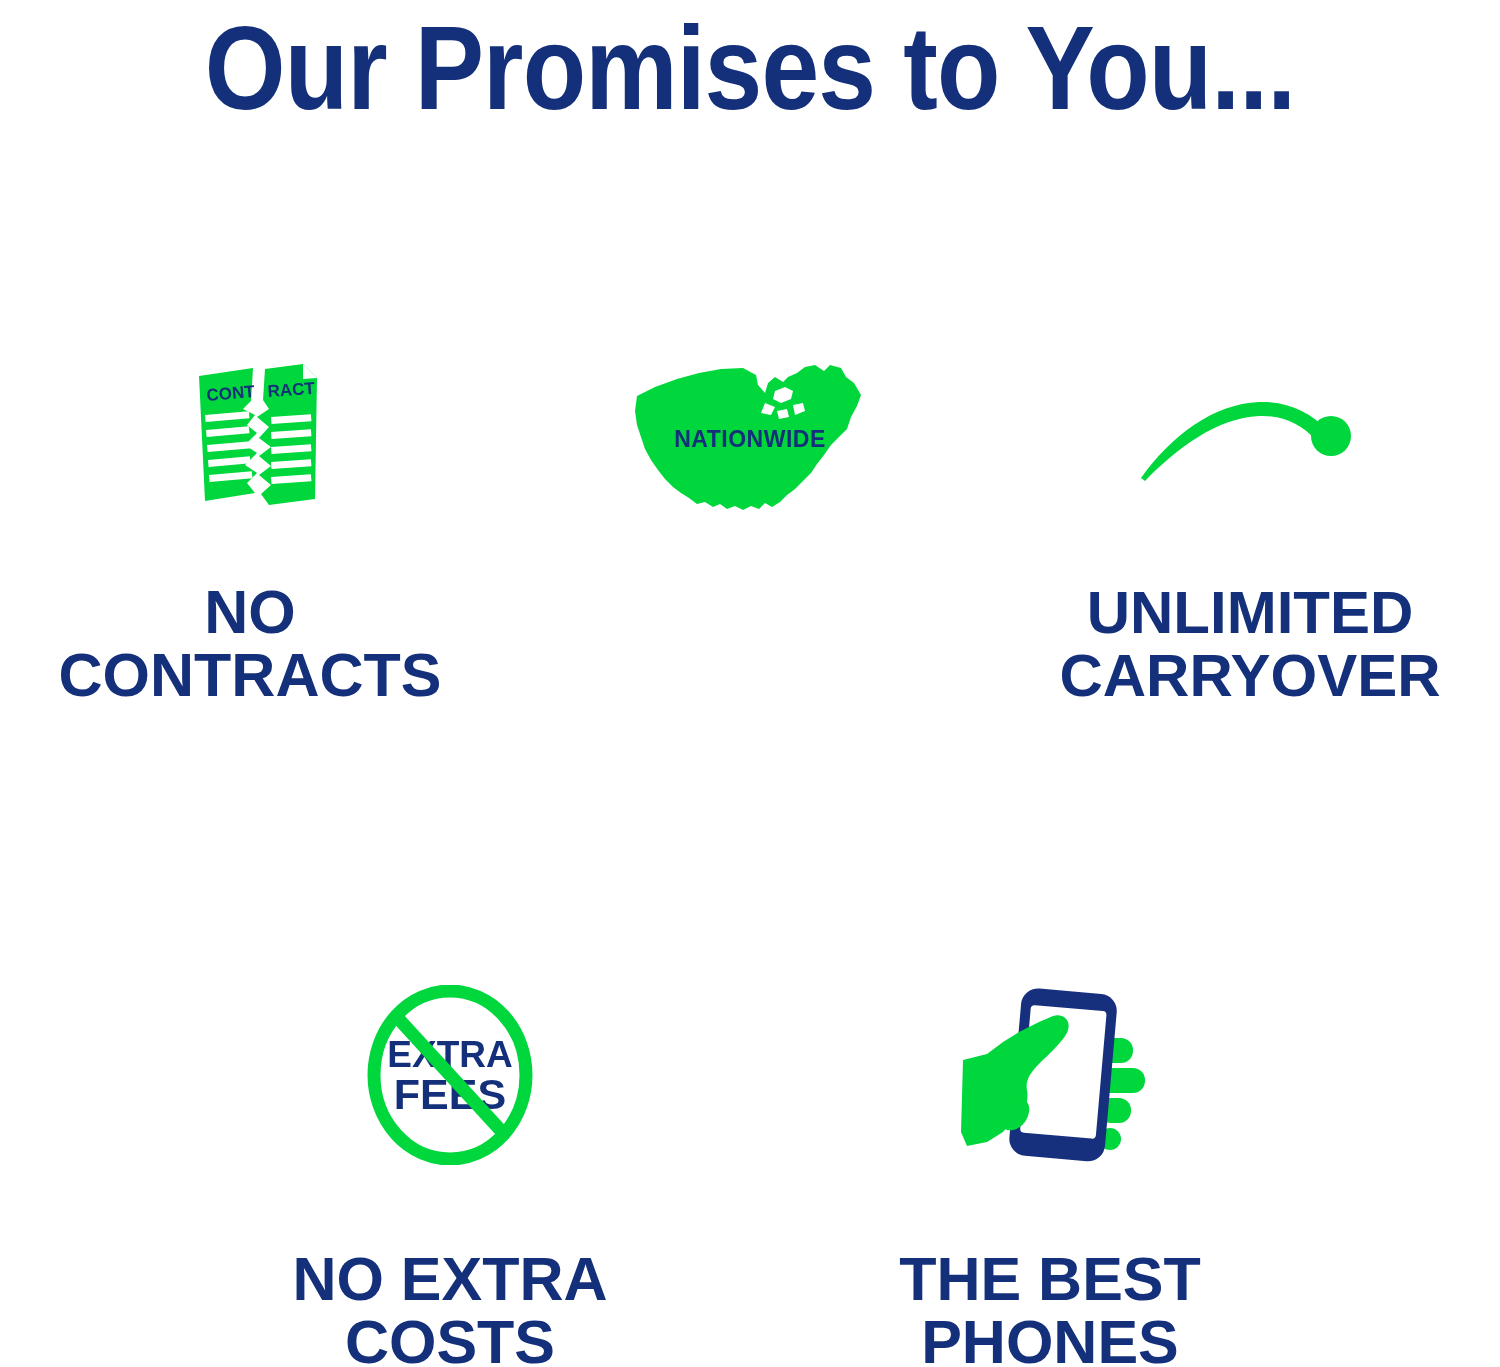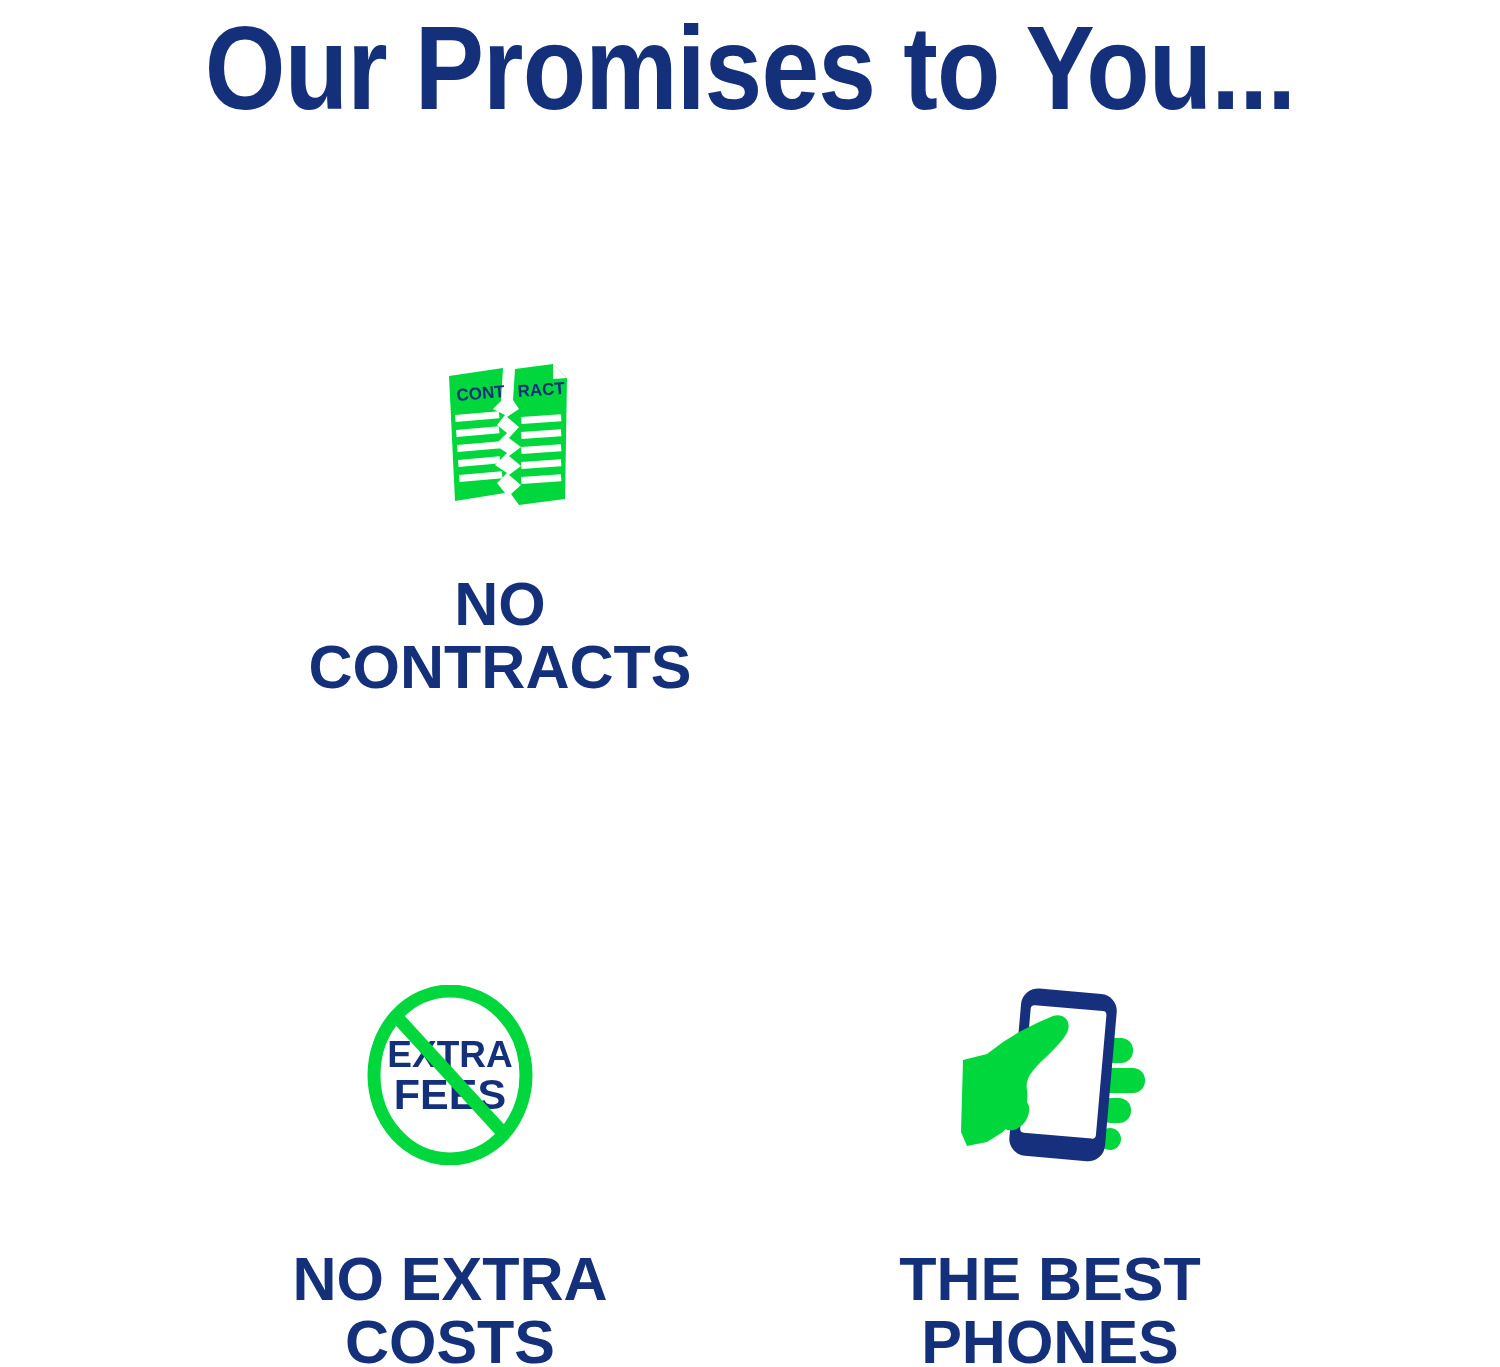--- a/index.html
+++ b/index.html
@@ -58,21 +58,21 @@
   .icon-box {
     height: 215px;
     display: flex;
     align-items: center;
     justify-content: center;
   }
 
   .row-bottom .icon-box { height: 230px; }
 
   .promise-label {
-    margin-top: 28px;
+    margin-top: 36px;
     text-align: center;
     color: #14307a;
     font-family: "Liberation Sans", sans-serif;
     font-weight: bold;
     font-size: 61px;
     line-height: 63px;
     letter-spacing: 0px;
     white-space: pre-line;
   }
 
@@ -114,22 +114,60 @@
 
         <text x="42" y="48" fill="#14307a" font-family="Liberation Sans, sans-serif" font-size="17" font-weight="bold" transform="rotate(-5 42 48)">CONT</text>
         <text x="103" y="44" fill="#14307a" font-family="Liberation Sans, sans-serif" font-size="17" font-weight="bold" transform="rotate(-4 103 44)">RACT</text>
       </svg>
     </div>
     <div class="promise-label">NO
 CONTRACTS</div>
   </div>
 
   <div class="promise-card">
-  </div>
-
+    <div class="icon-box">
+      <svg width="250" height="150" viewBox="0 0 250 150">
+
+        <path fill="#00d73c" d="M12,33 L30,24 L52,16 L74,10 L96,6 L118,5 L131,12 L133,22
+                                 L140,30 L143,20 L150,14 L158,19 L163,14 L172,10 L180,4
+                                 L190,2 L199,8 L205,2 L216,5 L221,14 L229,20 L236,32
+                                 L232,43 L226,54 L222,66 L214,74 L206,82 L199,92
+                                 L192,101 L186,110 L178,118 L170,126 L162,132 L155,139
+                                 L147,144 L140,140 L134,146 L126,143 L118,147 L110,143
+                                 L102,146 L95,141 L88,144 L80,139 L72,141 L64,135
+                                 L56,130 L48,124 L40,116 L33,107 L26,97 L20,86
+                                 L16,74 L12,62 L10,48 Z"></path>
+
+        <path fill="#ffffff" d="M150,28 L160,24 L168,28 L166,36 L156,40 L148,36 Z"></path>
+        <path fill="#ffffff" d="M140,40 L150,44 L146,52 L136,50 Z"></path>
+        <path fill="#ffffff" d="M168,42 L178,40 L180,48 L170,52 Z"></path>
+        <path fill="#ffffff" d="M152,48 L162,46 L164,54 L154,56 Z"></path>
+
+        <text x="125" y="84" fill="#14307a" text-anchor="middle" font-family="Liberation Sans, sans-serif" font-size="23" font-weight="bold" letter-spacing="0.5">NATIONWIDE</text>
+      </svg>
+    </div>
+  </div>
+
+  <div class="promise-card">
+    <div class="icon-box">
+      <svg width="230" height="120" viewBox="0 0 230 120">
+
+        <path fill="#00d73c" d="M6,100
+                 C 36,58 78,26 124,24
+                 C 152,23 175,34 192,52
+                 L 181,62
+                 C 166,46 147,37 124,38
+                 C 82,40 42,70 10,103 Z"></path>
+
+        <circle cx="196" cy="58" r="20" fill="#00d73c"></circle>
+      </svg>
+    </div>
+    <div class="promise-label label-unlimited">UNLIMITED
+CARRYOVER</div>
+  </div>
 
 </div>
 
 <div class="promise-row row-bottom">
 
   <div class="promise-card">
     <div class="icon-box">
       <svg width="175" height="180" viewBox="0 0 175 180">
 
         <ellipse cx="87" cy="90" rx="76" ry="84" fill="none" stroke="#00d73c" stroke-width="13"></ellipse>

